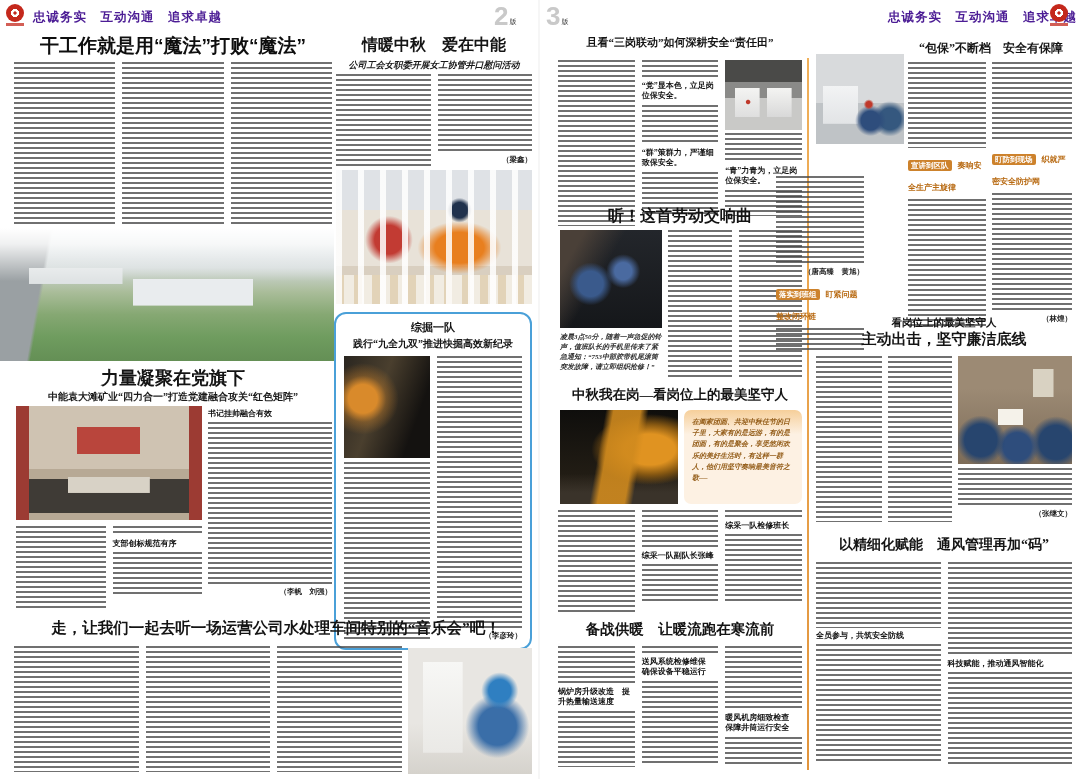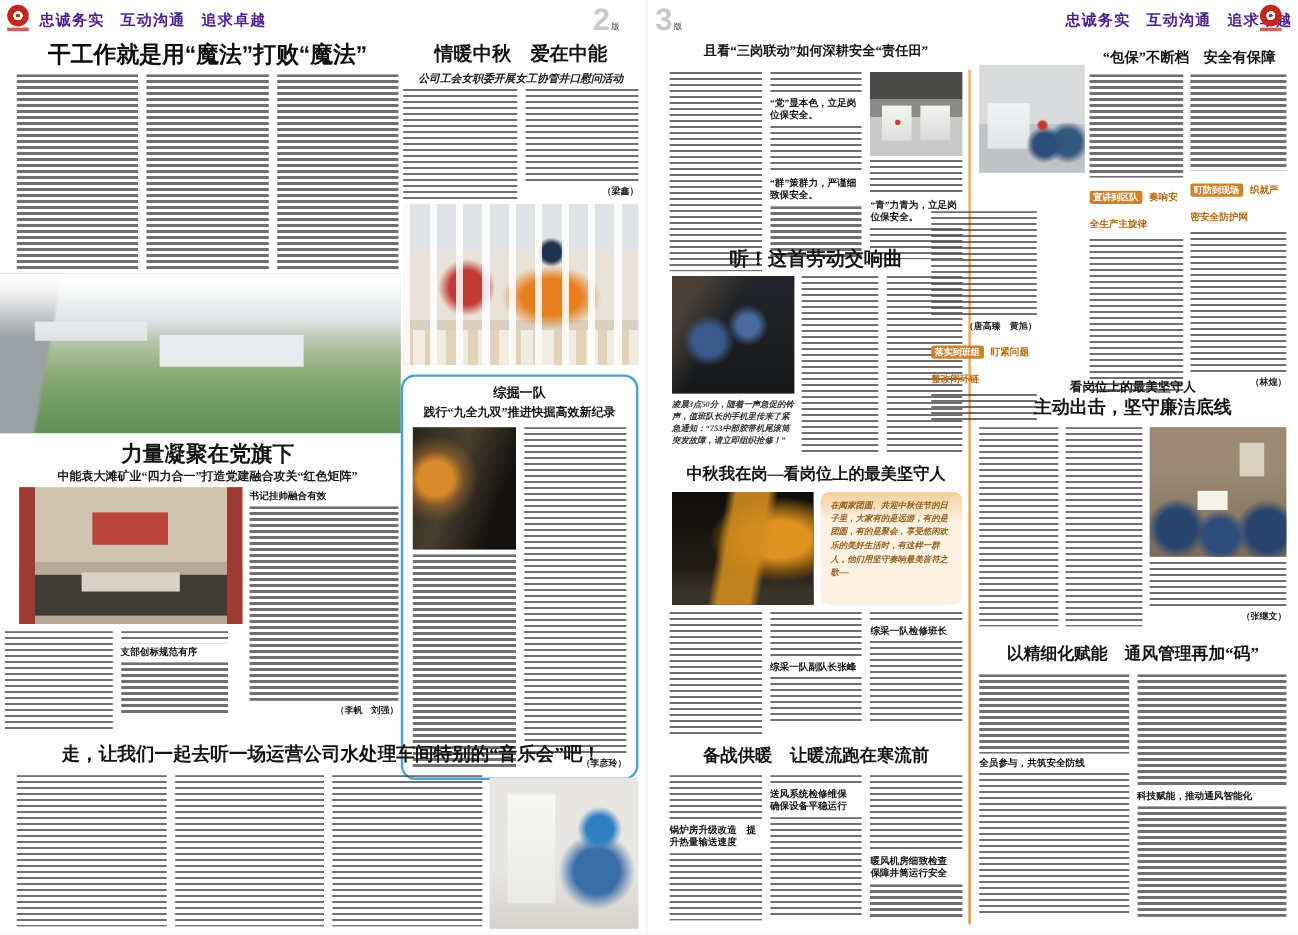--- a/index.html
+++ b/index.html
@@ -168,21 +168,21 @@
   </div>
 
   <div class="abs h-serif" style="left:14px;top:366px;width:318px;font-size:18px;">力量凝聚在党旗下</div>
   <div class="abs sub" style="left:14px;top:390px;width:318px;font-size:10px;">中能袁大滩矿业“四力合一”打造党建融合攻关“红色矩阵”</div>
   <div class="photo ph-meeting" style="left:16px;top:406px;width:186px;height:114px;"></div>
   <div class="abs" style="left:208px;top:406px;width:124px;height:198px;">
     <div class="runin">书记挂帅融合有效</div>
     <div class="bt" style="height:162px;"></div>
     <div class="byline">（李帆　刘强）</div>
   </div>
-  <div class="abs cols" style="left:4px;top:526px;width:186px;height:82px;">
+  <div class="abs cols" style="left:16px;top:526px;width:186px;height:82px;">
     <div>
         <div class="bt" style="height:100%;"></div>
       </div>
     <div>
       <div class="bt" style="height:10px;"></div>
       <div class="runin">支部创标规范有序</div>
       <div class="bt" style="height:44px;"></div>
     </div>
   </div>
 

